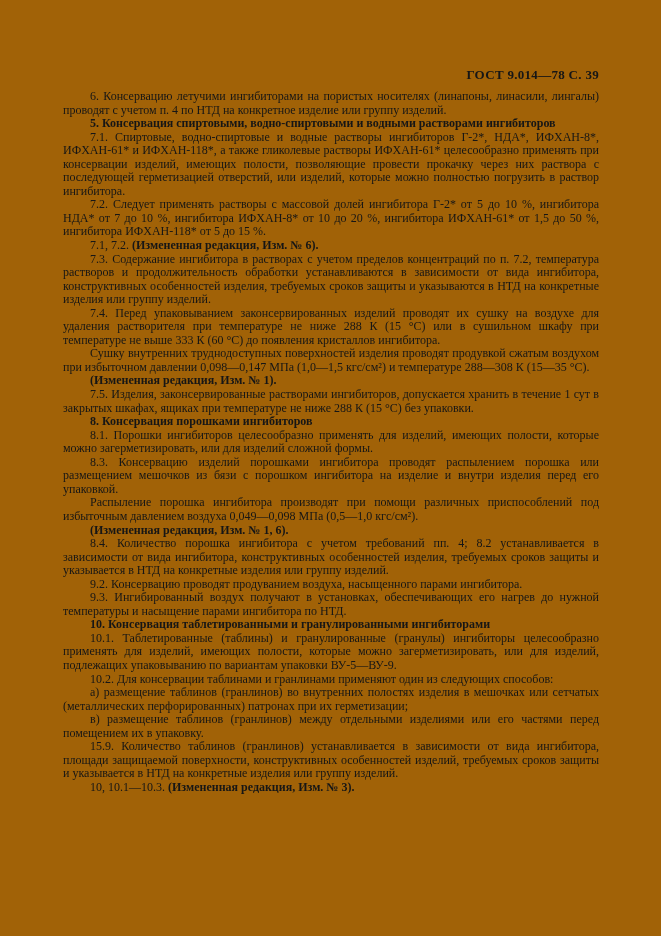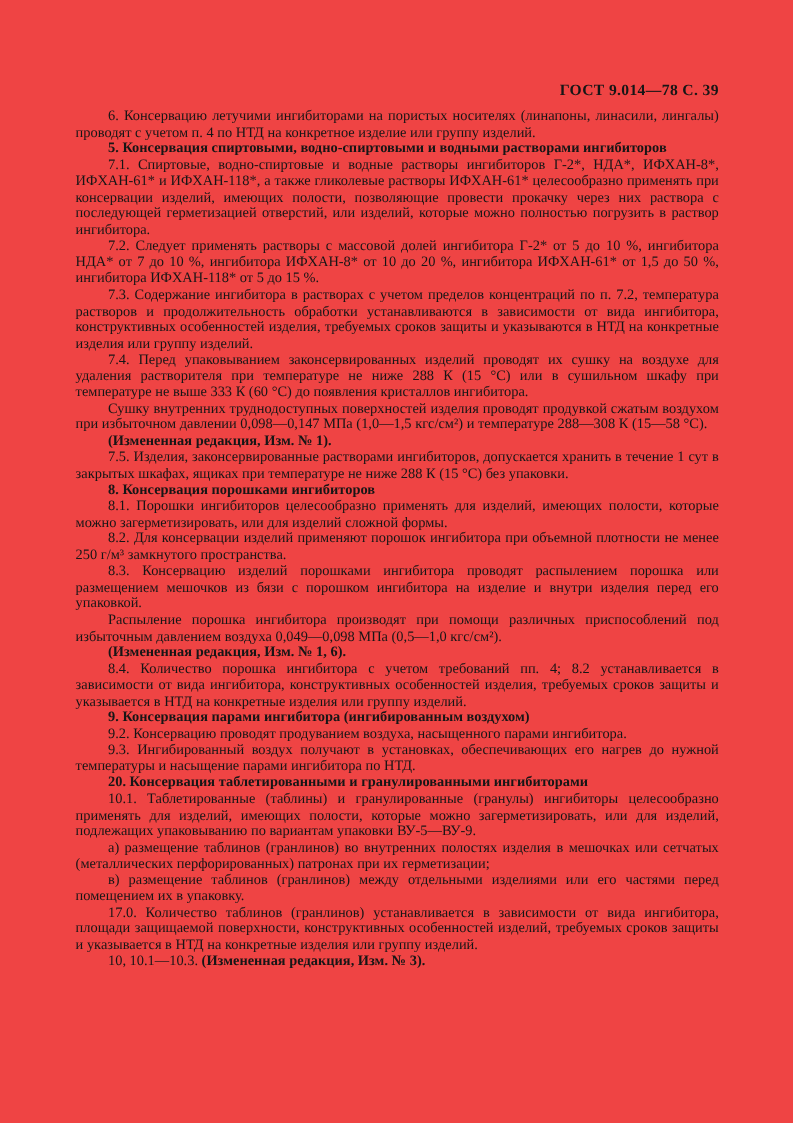--- a/index.html
+++ b/index.html
@@ -10,21 +10,21 @@
     font-family: "Liberation Serif", serif;
     color: #161616;
     position: relative;
     overflow: hidden;
   }
   .page {
     position: absolute;
     top: 0; left: 0;
     width: 661px;
     height: 936px;
-    background: #ef4444;
+    background: #a16207;
   }
   .page-header {
     position: absolute;
     top: 67px;
     left: 63px;
     width: 536px;
     text-align: right;
     font-weight: bold;
     font-size: 13px;
     letter-spacing: 0.3px;
@@ -51,35 +51,35 @@
 </head>
 <body>
 
 <div class="page">
   <div class="page-header">ГОСТ 9.014—78 С. 39</div>
   <div class="doc-body">
       <p><span>6. Консервацию летучими ингибиторами на пористых носителях (линапоны, линасили, лингалы) проводят с учетом п. 4 по НТД на конкретное изделие или группу изделий.</span></p>
       <p><span class="bold">5. Консервация спиртовыми, водно-спиртовыми и водными растворами ингибиторов</span></p>
       <p><span>7.1. Спиртовые, водно-спиртовые и водные растворы ингибиторов Г-2*, НДА*, ИФХАН-8*, ИФХАН-61* и ИФХАН-118*, а также гликолевые растворы ИФХАН-61* целесообразно применять при консервации изделий, имеющих полости, позволяющие провести прокачку через них раствора с последующей герметизацией отверстий, или изделий, которые можно полностью погрузить в раствор ингибитора.</span></p>
       <p><span>7.2. Следует применять растворы с массовой долей ингибитора Г-2* от 5 до 10 %, ингибитора НДА* от 7 до 10 %, ингибитора ИФХАН-8* от 10 до 20 %, ингибитора ИФХАН-61* от 1,5 до 50 %, ингибитора ИФХАН-118* от 5 до 15 %.</span></p>
+      <p><span>7.1, 7.2. </span><span class="bold">(Измененная редакция, Изм. № 6).</span></p>
       <p><span>7.3. Содержание ингибитора в растворах с учетом пределов концентраций по п. 7.2, температура растворов и продолжительность обработки устанавливаются в зависимости от вида ингибитора, конструктивных особенностей изделия, требуемых сроков защиты и указываются в НТД на конкретные изделия или группу изделий.</span></p>
       <p><span>7.4. Перед упаковыванием законсервированных изделий проводят их сушку на воздухе для удаления растворителя при температуре не ниже 288 К (15 °С) или в сушильном шкафу при температуре не выше 333 К (60 °С) до появления кристаллов ингибитора.</span></p>
-      <p><span>Сушку внутренних труднодоступных поверхностей изделия проводят продувкой сжатым воздухом при избыточном давлении 0,098—0,147 МПа (1,0—1,5 кгс/см²) и температуре 288—308 К (15—58 °С).</span></p>
+      <p><span>Сушку внутренних труднодоступных поверхностей изделия проводят продувкой сжатым воздухом при избыточном давлении 0,098—0,147 МПа (1,0—1,5 кгс/см²) и температуре 288—308 К (15—35 °С).</span></p>
       <p><span class="bold">(Измененная редакция, Изм. № 1).</span></p>
       <p><span>7.5. Изделия, законсервированные растворами ингибиторов, допускается хранить в течение 1 сут в закрытых шкафах, ящиках при температуре не ниже 288 К (15 °С) без упаковки.</span></p>
       <p><span class="bold">8. Консервация порошками ингибиторов</span></p>
       <p><span>8.1. Порошки ингибиторов целесообразно применять для изделий, имеющих полости, которые можно загерметизировать, или для изделий сложной формы.</span></p>
-      <p><span>8.2. Для консервации изделий применяют порошок ингибитора при объемной плотности не менее 250 г/м³ замкнутого пространства.</span></p>
       <p><span>8.3. Консервацию изделий порошками ингибитора проводят распылением порошка или размещением мешочков из бязи с порошком ингибитора на изделие и внутри изделия перед его упаковкой.</span></p>
       <p><span>Распыление порошка ингибитора производят при помощи различных приспособлений под избыточным давлением воздуха 0,049—0,098 МПа (0,5—1,0 кгс/см²).</span></p>
       <p><span class="bold">(Измененная редакция, Изм. № 1, 6).</span></p>
       <p><span>8.4. Количество порошка ингибитора с учетом требований пп. 4; 8.2 устанавливается в зависимости от вида ингибитора, конструктивных особенностей изделия, требуемых сроков защиты и указывается в НТД на конкретные изделия или группу изделий.</span></p>
-      <p><span class="bold">9. Консервация парами ингибитора (ингибированным воздухом)</span></p>
       <p><span>9.2. Консервацию проводят продуванием воздуха, насыщенного парами ингибитора.</span></p>
       <p><span>9.3. Ингибированный воздух получают в установках, обеспечивающих его нагрев до нужной температуры и насыщение парами ингибитора по НТД.</span></p>
-      <p><span class="bold">20. Консервация таблетированными и гранулированными ингибиторами</span></p>
+      <p><span class="bold">10. Консервация таблетированными и гранулированными ингибиторами</span></p>
       <p><span>10.1. Таблетированные (таблины) и гранулированные (гранулы) ингибиторы целесообразно применять для изделий, имеющих полости, которые можно загерметизировать, или для изделий, подлежащих упаковыванию по вариантам упаковки ВУ-5—ВУ-9.</span></p>
+      <p><span>10.2. Для консервации таблинами и гранлинами применяют один из следующих способов:</span></p>
       <p><span>а) размещение таблинов (гранлинов) во внутренних полостях изделия в мешочках или сетчатых (металлических перфорированных) патронах при их герметизации;</span></p>
       <p><span>в) размещение таблинов (гранлинов) между отдельными изделиями или его частями перед помещением их в упаковку.</span></p>
-      <p><span>17.0. Количество таблинов (гранлинов) устанавливается в зависимости от вида ингибитора, площади защищаемой поверхности, конструктивных особенностей изделий, требуемых сроков защиты и указывается в НТД на конкретные изделия или группу изделий.</span></p>
+      <p><span>15.9. Количество таблинов (гранлинов) устанавливается в зависимости от вида ингибитора, площади защищаемой поверхности, конструктивных особенностей изделий, требуемых сроков защиты и указывается в НТД на конкретные изделия или группу изделий.</span></p>
       <p><span>10, 10.1—10.3. </span><span class="bold">(Измененная редакция, Изм. № 3).</span></p>
     </div>
 </div>
 
 </body></html>

